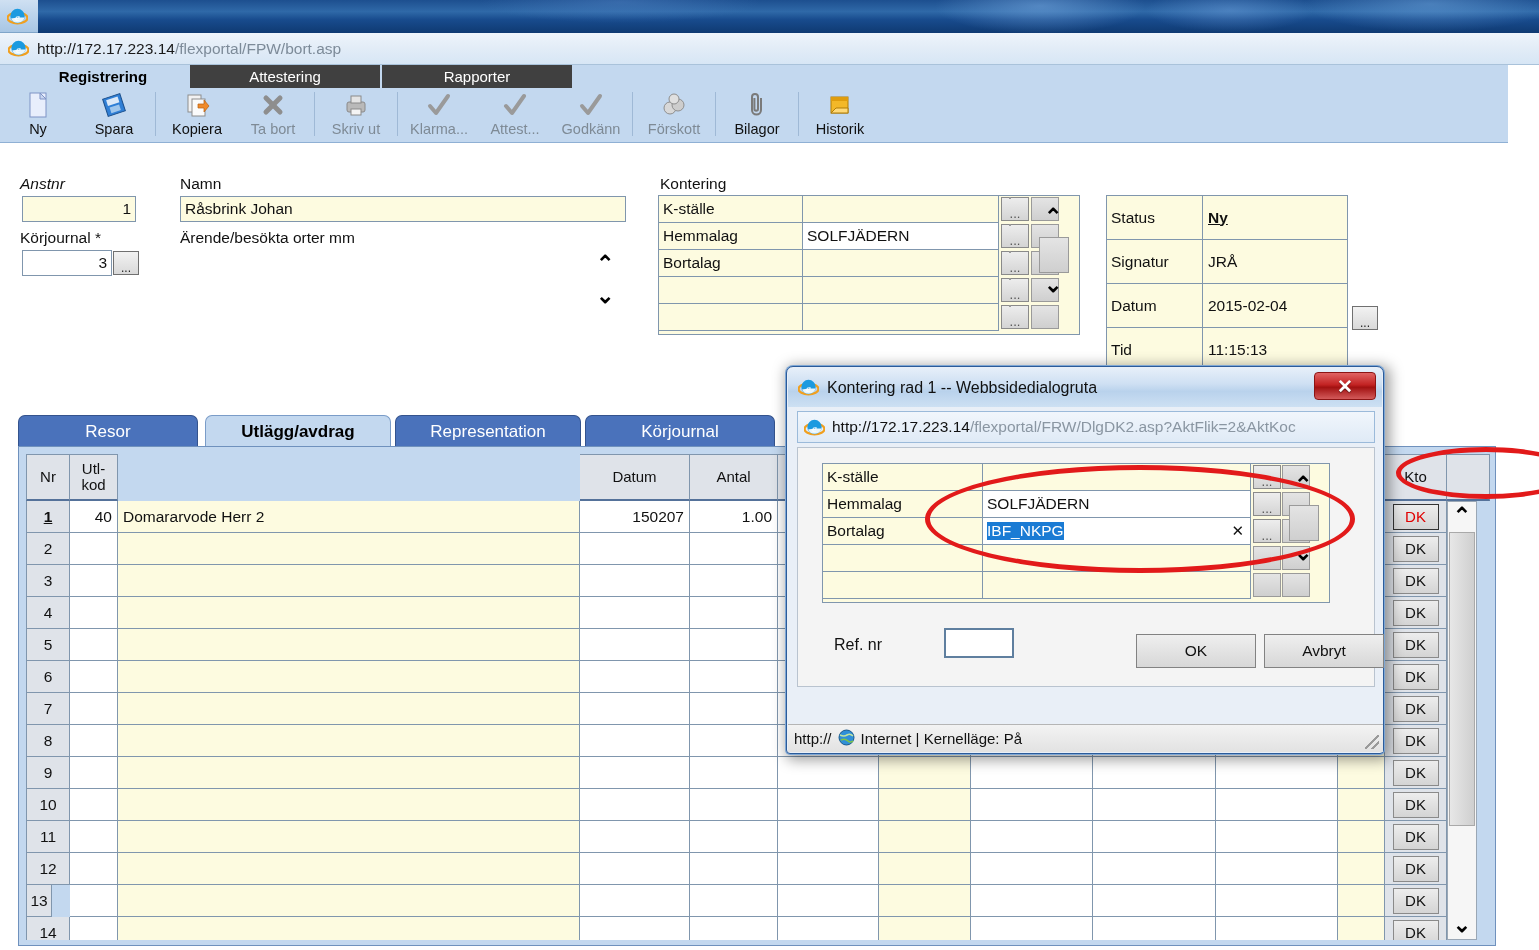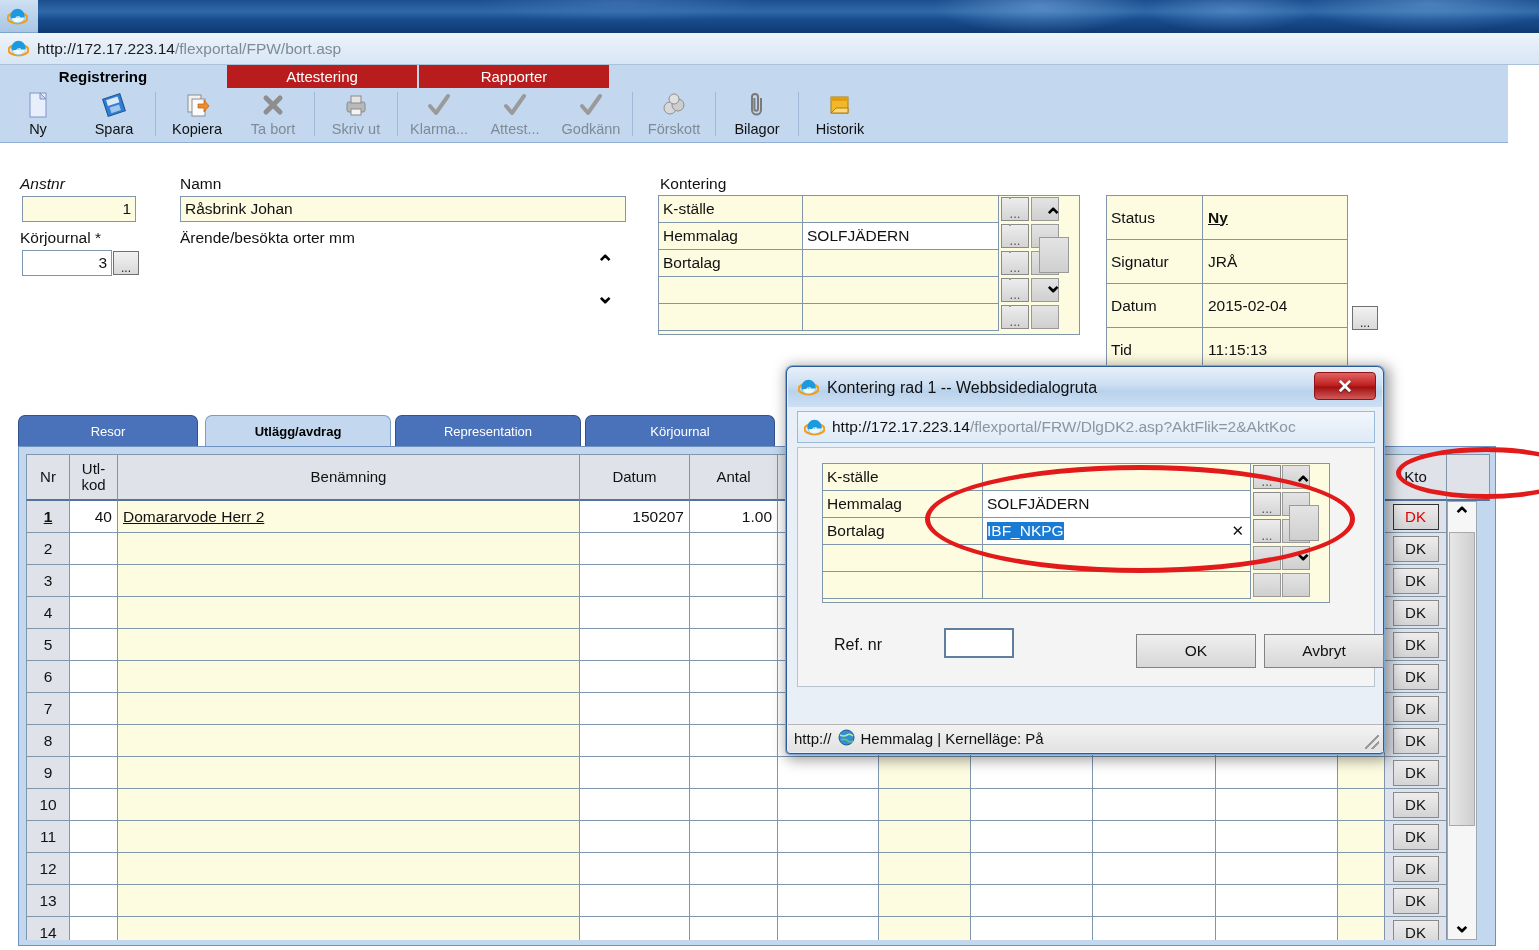--- a/index.html
+++ b/index.html
@@ -63,21 +63,21 @@
   .apptabs {
     position: absolute; left: 0; top: 0; width: 1508px; height: 23px;
     background: #c3d8ef;
   }
   .apptab {
     position: absolute; top: 0; height: 23px;
     display:flex; align-items:center; justify-content:center;
     font-size: 15px; white-space: nowrap;
   }
   .apptab.active { background: #c3d8ef; color:#000; font-weight: bold; }
-  .apptab.inactive { background:#b91c1c; color:#ffffff;margin-left:37px; }
+  .apptab.inactive { background:#404040; color:#ffffff; }
 
   .toolbar {
     position: absolute; left: 0; top: 23px; width: 1508px; height: 55px;
     background: #c3d8ef;
     border-bottom: 1px solid #8fb0d4;
     display: flex; align-items: flex-start;
   }
   .tbitem {
     width: 76px; height: 55px;
     display:flex; flex-direction: column; align-items:center; justify-content: flex-start;
@@ -143,21 +143,21 @@
     width:144px; background:#fdfbe0; border-bottom:1px solid #8096ad;
     font-size:15.5px; padding-left:5px; display:flex; align-items:center; color:#111;
   }
   .scellR.bold { font-weight:bold; text-decoration:underline; }
 
   
   .lowertabs { position:absolute; left:18px; top:350px; }
   .ltab {
     position:absolute; top:0; height:32px; border-radius:7px 7px 0 0;
     display:flex; align-items:center; justify-content:center;
-    font-size:13px; white-space:nowrap; cursor:pointer;
+    font-size:17px; white-space:nowrap; cursor:pointer;
   }
   .ltab.inactive { background:#4a72bb; color:#fff; border:1px solid #34538d; border-bottom:none;}
   .ltab.active { background:#c3d8ef; color:#000; font-weight:bold; border:1px solid #7a9cc8; border-bottom:none;}
 
   .gridframe {
     position:absolute; left:18px; top:381px; width:1478px; height:500px;
     background:#c3d8ef; border:1px solid #6f91bd; padding:6px;
   }
   .gridinner { position:absolute; left:7px; top:7px; width:1464px; height:486px; overflow:hidden; }
 
@@ -505,38 +505,37 @@
     </div>
 
     <div class="gridframe">
       <div class="gridinner">
 
         <div class="mh" style="left:0;width:44px;border-left:1px solid #8096ad;">Nr</div>
         <div class="mh" style="left:44px;width:48px;flex-direction:column;">
           <span>Utl-</span>
           <span>kod</span>
         </div>
-        <div class="mh" style="left:92px;width:462px;">Benämning</div>
         <div class="mh" style="left:554px;width:110px;">Datum</div>
         <div class="mh" style="left:664px;width:88px;">Antal</div>
         <div class="mh" style="left:752px;width:101px;"></div>
         <div class="mh" style="left:853px;width:92px;"></div>
         <div class="mh" style="left:945px;width:122px;"></div>
         <div class="mh" style="left:1067px;width:123px;"></div>
         <div class="mh" style="left:1190px;width:122px;"></div>
         <div class="mh" style="left:1312px;width:47px;"></div>
         <div class="mh" style="left:1359px;width:62px;">Kto</div>
         <div class="mh" style="left:1421px;width:43px;"></div>
 
         <div id="grid-rows">
             <div class="mc numhdr" style="left: 0px; top: 47px; width: 44px;">
               <span style="font-weight: bold; text-decoration: underline;">1</span>
             </div>
             <div class="mc rt" style="left: 44px; top: 47px; width: 48px;">40</div>
-            <div class="mc yellow yellow" style="left: 92px; top: 47px; width: 462px; text-decoration: underline;">Domararvode Herr 2</div>
+            <div class="mc yellow yellow" style="left: 92px; top: 47px; width: 462px;">Domararvode Herr 2</div>
             <div class="mc rt" style="left: 554px; top: 47px; width: 110px;">150207</div>
             <div class="mc rt" style="left: 664px; top: 47px; width: 88px;">1.00</div>
             <div class="mc" style="left: 752px; top: 47px; width: 101px;"></div>
             <div class="mc yellow" style="left: 853px; top: 47px; width: 92px;"></div>
             <div class="mc" style="left: 945px; top: 47px; width: 122px;"></div>
             <div class="mc" style="left: 1067px; top: 47px; width: 123px;"></div>
             <div class="mc" style="left: 1190px; top: 47px; width: 122px;"></div>
             <div class="mc yellow" style="left: 1312px; top: 47px; width: 47px;"></div>
             <div class="mc" style="left: 1359px; top: 47px; width: 62px; padding: 0px; background: rgb(223, 227, 233);">
               <div class="dkbtn red">DK</div>
@@ -710,21 +709,21 @@
             <div class="mc rt" style="left: 664px; top: 399px; width: 88px;"></div>
             <div class="mc" style="left: 752px; top: 399px; width: 101px;"></div>
             <div class="mc yellow" style="left: 853px; top: 399px; width: 92px;"></div>
             <div class="mc" style="left: 945px; top: 399px; width: 122px;"></div>
             <div class="mc" style="left: 1067px; top: 399px; width: 123px;"></div>
             <div class="mc" style="left: 1190px; top: 399px; width: 122px;"></div>
             <div class="mc yellow" style="left: 1312px; top: 399px; width: 47px;"></div>
             <div class="mc" style="left: 1359px; top: 399px; width: 62px; padding: 0px; background: rgb(223, 227, 233);">
               <div class="dkbtn">DK</div>
             </div>
-            <div class="mc numhdr" style="left: 0px; top: 431px; width: 44px;">
+            <div class="mc numhdr" style="left: 0px; top: 431px; width: 26px;">
               <span>13</span>
             </div>
             <div class="mc rt" style="left: 44px; top: 431px; width: 48px;"></div>
             <div class="mc yellow" style="left: 92px; top: 431px; width: 462px;"></div>
             <div class="mc rt" style="left: 554px; top: 431px; width: 110px;"></div>
             <div class="mc rt" style="left: 664px; top: 431px; width: 88px;"></div>
             <div class="mc" style="left: 752px; top: 431px; width: 101px;"></div>
             <div class="mc yellow" style="left: 853px; top: 431px; width: 92px;"></div>
             <div class="mc" style="left: 945px; top: 431px; width: 122px;"></div>
             <div class="mc" style="left: 1067px; top: 431px; width: 123px;"></div>
@@ -842,21 +841,21 @@
 
     <div class="dlgstatus">
       <span>http://</span>
       <span>
         <svg width="17" height="17" viewBox="0 0 17 17">
           <circle cx="8.5" cy="8.5" r="7.5" fill="#2f8fd8" stroke="#1a5a8c"></circle>
           <path d="M2 6 q4 2 7 0 q3 -2 6 1" fill="none" stroke="#bfe3a0" stroke-width="1.6"></path>
           <path d="M3 11 q4 -2 7 1 q2 2 5 0" fill="none" stroke="#7cc24a" stroke-width="1.6"></path>
         </svg>
       </span>
-      <span>Hemmalag | Kernelläge: På</span>
+      <span>Internet | Kernelläge: På</span>
       <span class="dlggrip"></span>
     </div>
   </div>
 
   <div class="redellipse" style="left:1396px;top:447px;width:180px;height:52px;"></div>
   <div class="redellipse" style="left:925px;top:465px;width:430px;height:108px;"></div>
 
 </div>
 
 </body></html>

